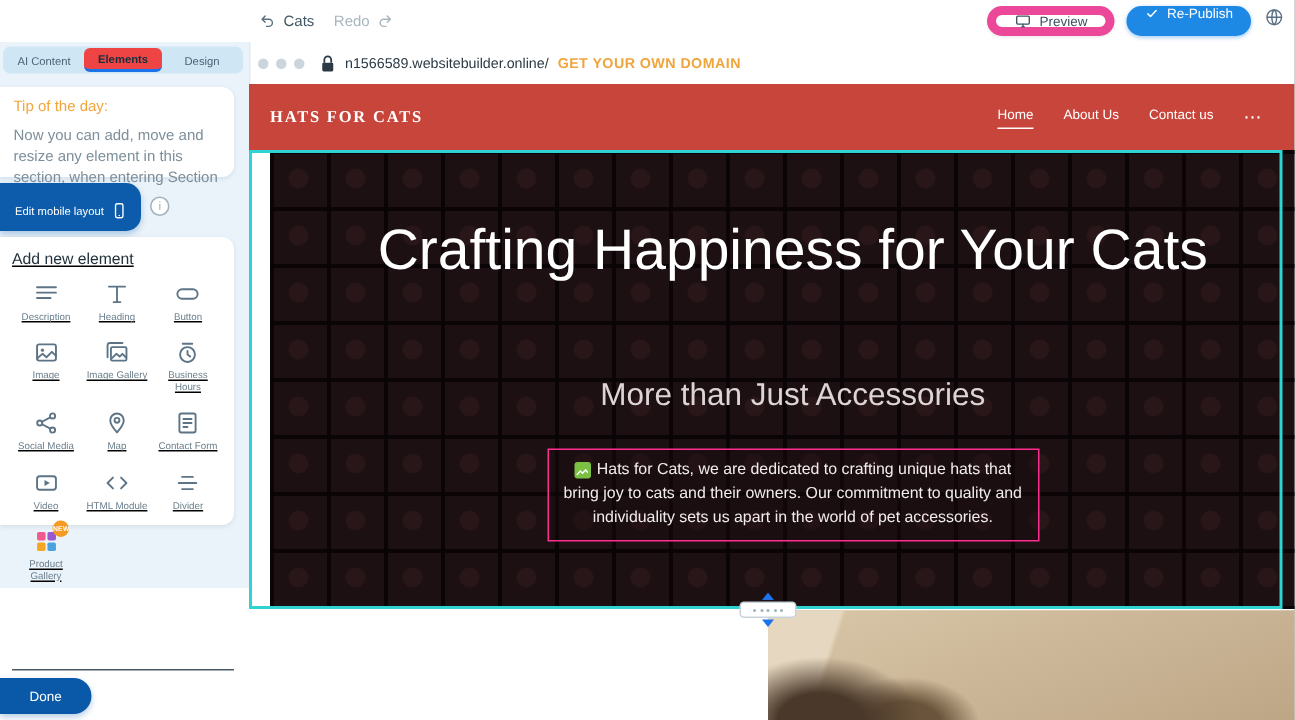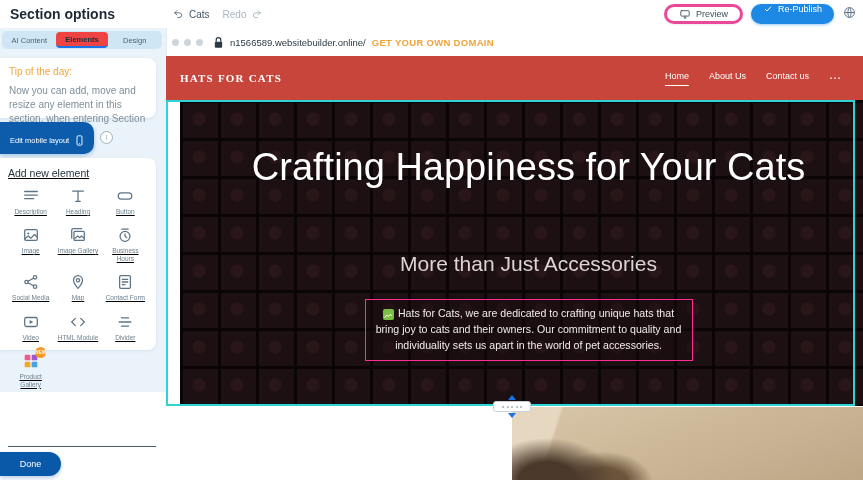--- a/index.html
+++ b/index.html
@@ -11,21 +11,21 @@
     display:flex; align-items:center; }
   .tb-title { position:absolute; left:10px; top:6px; font-size:14px; font-weight:bold; color:#1b2a36; }
   .tb-history { position:absolute; left:172px; top:0; height:28px; display:flex; align-items:center; gap:5px; }
   .tb-history svg { width:12px; height:12px; stroke:#5c7281; fill:none; stroke-width:1.6;
     stroke-linecap:round; stroke-linejoin:round; }
   .tb-history .hist-label { font-size:10px; color:#425764; cursor:pointer; }
   .tb-history .disabled { color:#a7b6bf; }
   .tb-history svg.disabled-icn { stroke:#a7b6bf; }
   .tb-actions { position:absolute; right:6px; top:0; height:28px; display:flex; align-items:center; gap:8px; }
   .btn-preview { display:flex; align-items:center; gap:5px; height:20px; padding:0 12px;
-    background:#fff; border:3px solid #ec4899; border-radius:12px; font-size:9px; color:#3c5262;
+    background:#fff; border:6px solid #ec4899; border-radius:12px; font-size:9px; color:#3c5262;
     box-shadow:0 1px 2px rgba(0,0,0,.08); cursor:pointer; }
   .btn-preview svg { width:12px; height:12px; stroke:#3c5262; fill:none; stroke-width:1.5; stroke-linecap:round; }
   .btn-republish { display:flex; align-items:flex-start; gap:5px; height:20px; padding:0 12px;
     background:#1e88e5; border:none; border-radius:12px; font-size:9px; color:#fff;
     box-shadow:0 1px 3px rgba(30,136,229,.45); cursor:pointer; }
   .btn-republish svg { width:10px; height:10px; stroke:#fff; fill:none; stroke-width:2; stroke-linecap:round; stroke-linejoin:round; }
   .globe svg { width:15px; height:15px; stroke:#5b7083; fill:none; stroke-width:1.3; }
 
   
   .sidebar { position:absolute; left:0; top:28px; width:166px; height:452px; background:#eaf3fa; z-index:20; }
@@ -114,21 +114,20 @@
     background-image:
       radial-gradient(95px 60px at 10% 100%, #4a382a 0 30%, rgba(74,56,42,0) 70%),
       radial-gradient(70px 45px at 26% 105%, #6a543b 0 35%, rgba(106,84,59,0) 72%),
       linear-gradient(108deg, #e6d8c0 0 13%, rgba(230,216,192,0) 14%),
       linear-gradient(160deg, #d9c7a9, #bda686); }
 </style>
 </head>
 <body>
 
 <div class="topbar">
-  <div class="tb-title">Section options</div>
   <div class="tb-history">
     <svg viewBox="0 0 20 20">
         <path d="M8 4.5 4.5 8 8 11.5M4.5 8H12a4 4 0 0 1 0 8H9.5"></path>
       </svg>
     <span class="hist-label">Cats</span>
     <span class="hist-label disabled" style="margin-left:8px">Redo</span>
     <svg viewBox="0 0 20 20" class="disabled-icn">
         <path d="M12 4.5 15.5 8 12 11.5M15.5 8H8a4 4 0 0 0 0 8h2.5"></path>
       </svg>
   </div>

